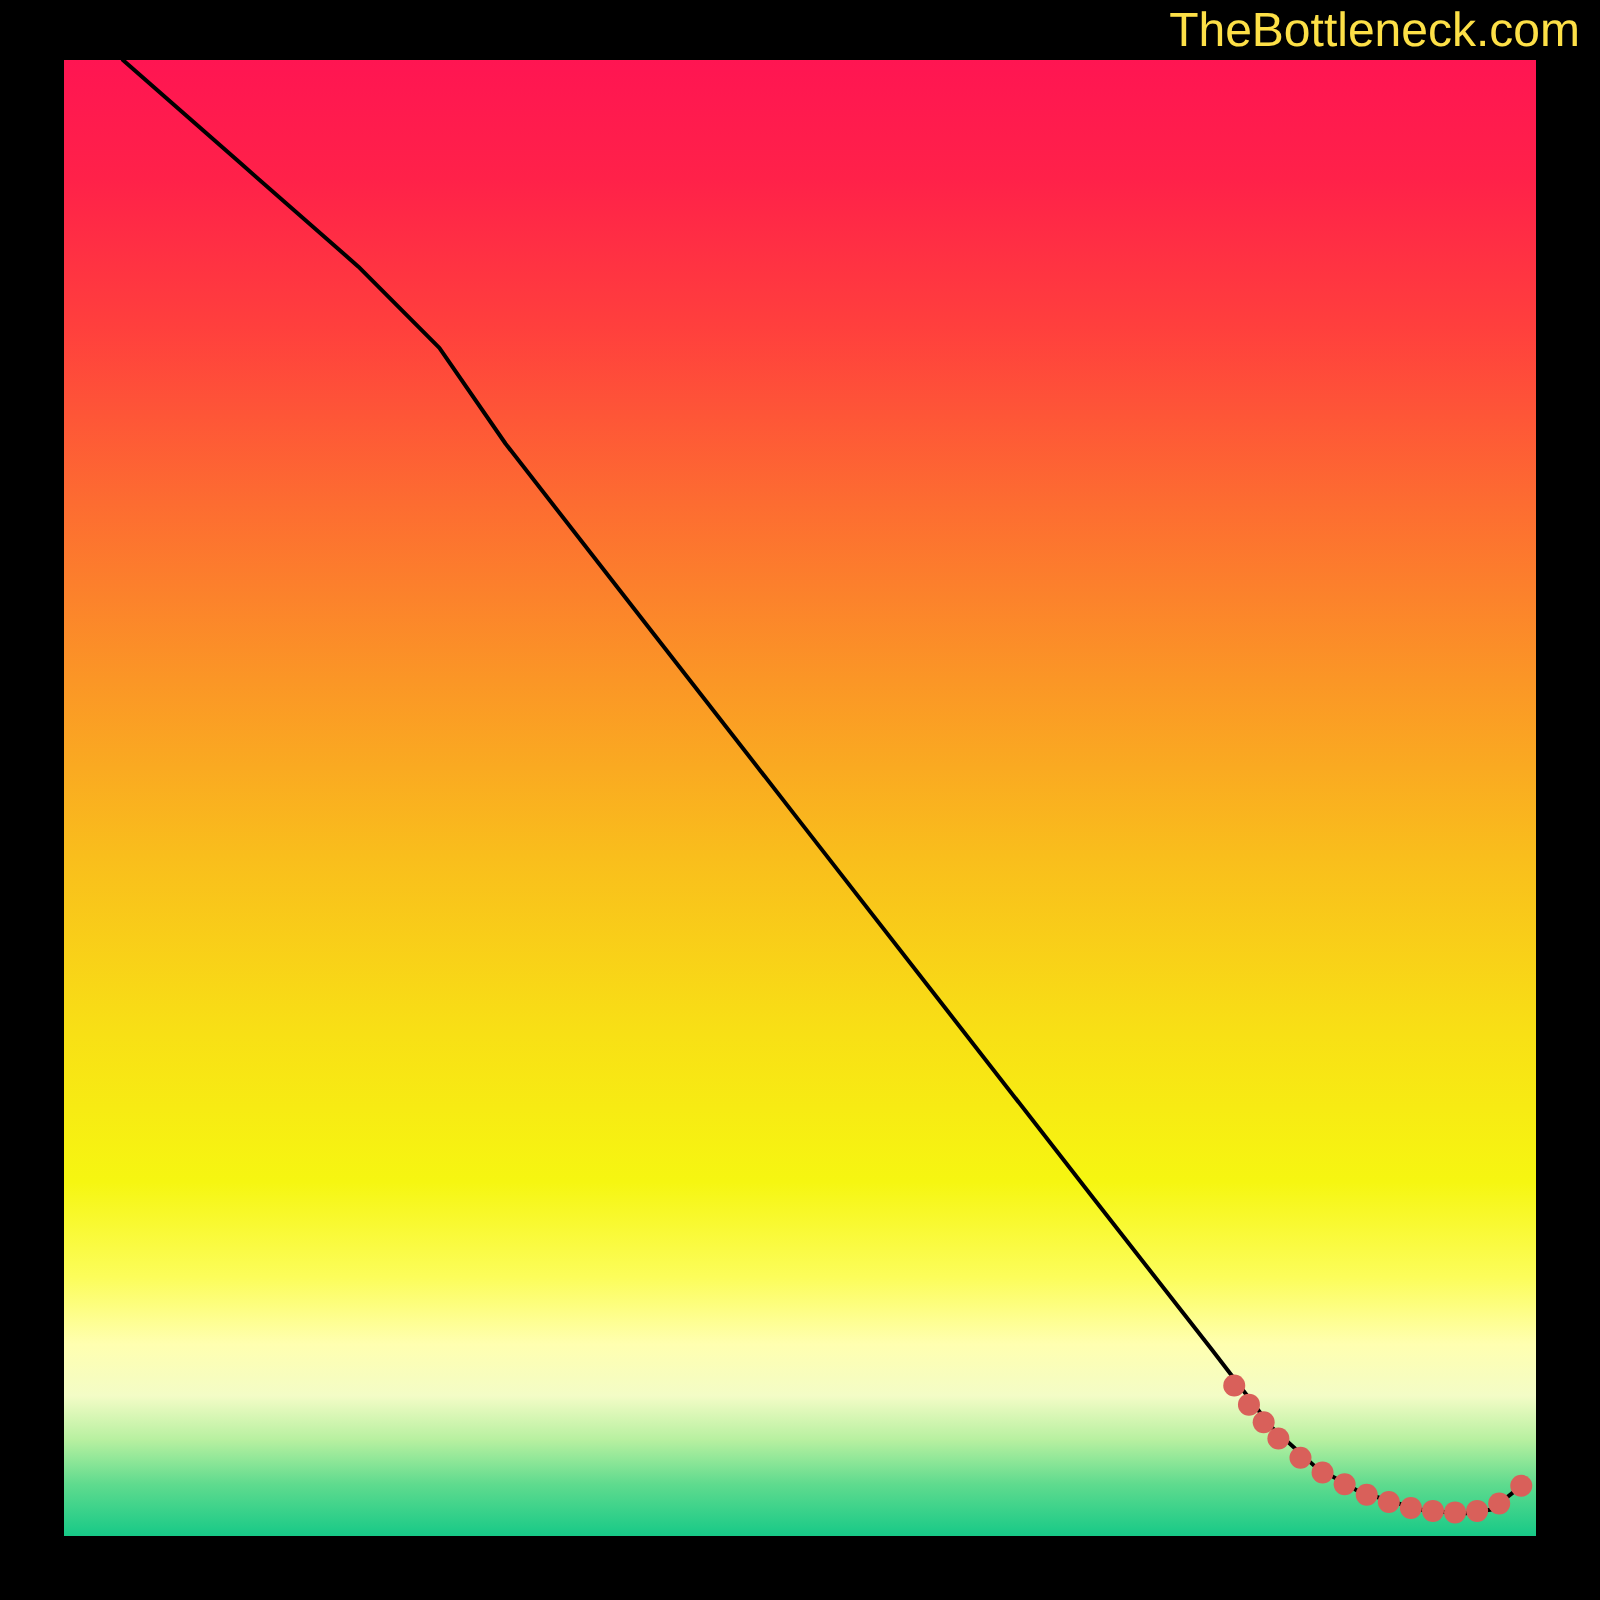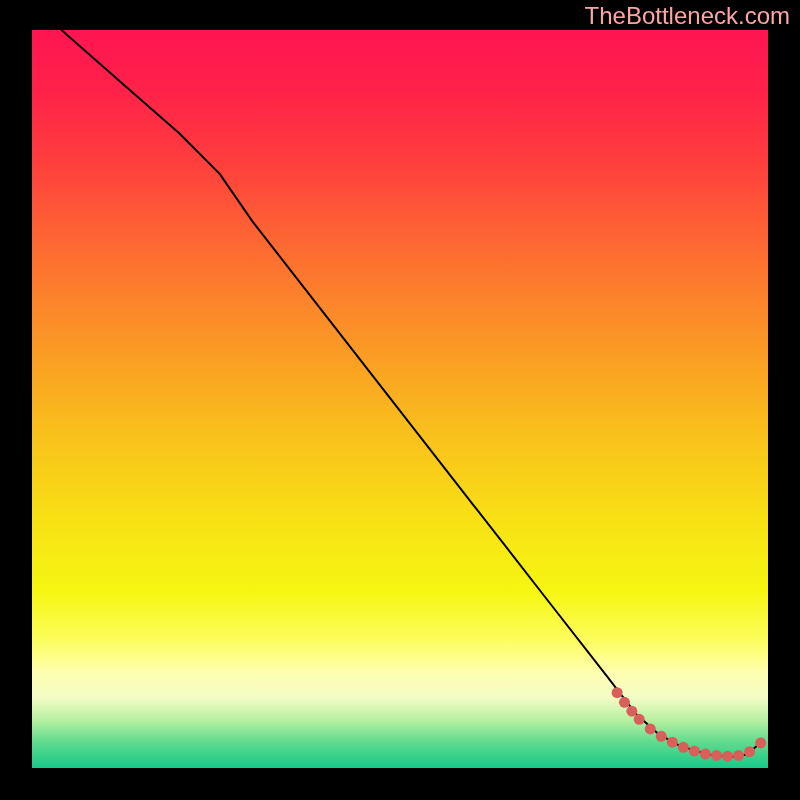--- a/index.html
+++ b/index.html
@@ -14,21 +14,21 @@
   .outer {
     position: relative;
     width: 800px;
     height: 800px;
     background: #000;
   }
   .watermark {
     position: absolute;
     top: 2px;
     right: 10px;
-    color: #fca5a5;
+    color: #fde047;
     font-size: 24px;
     font-weight: 400;
     letter-spacing: 0px;
     z-index: 10;
   }
   .plot-wrap {
     position: absolute;
     left: 32px;
     top: 30px;
     width: 736px;

